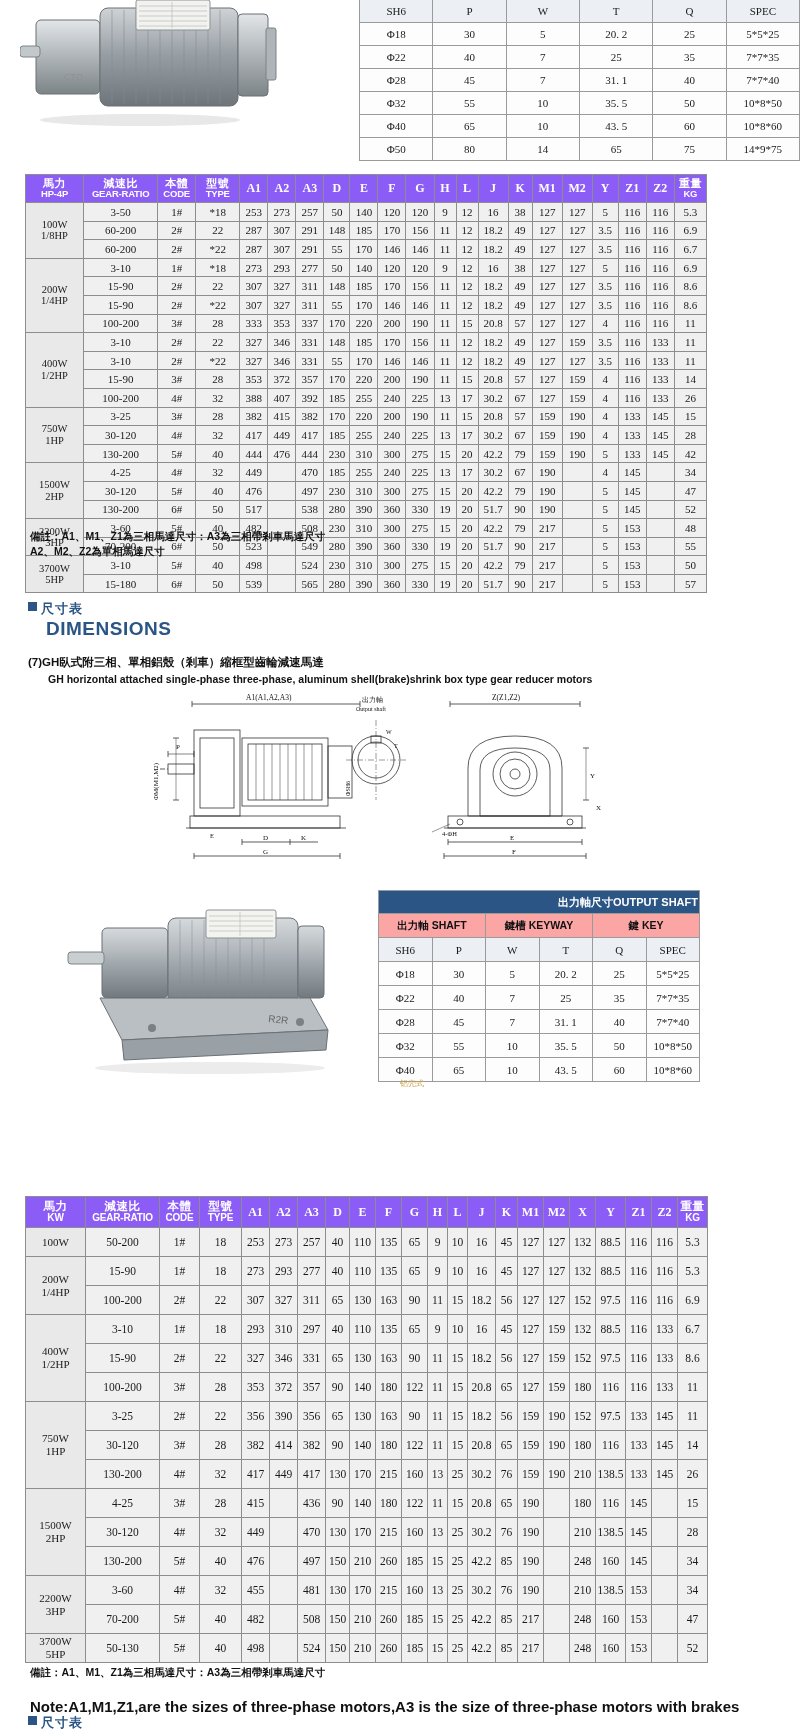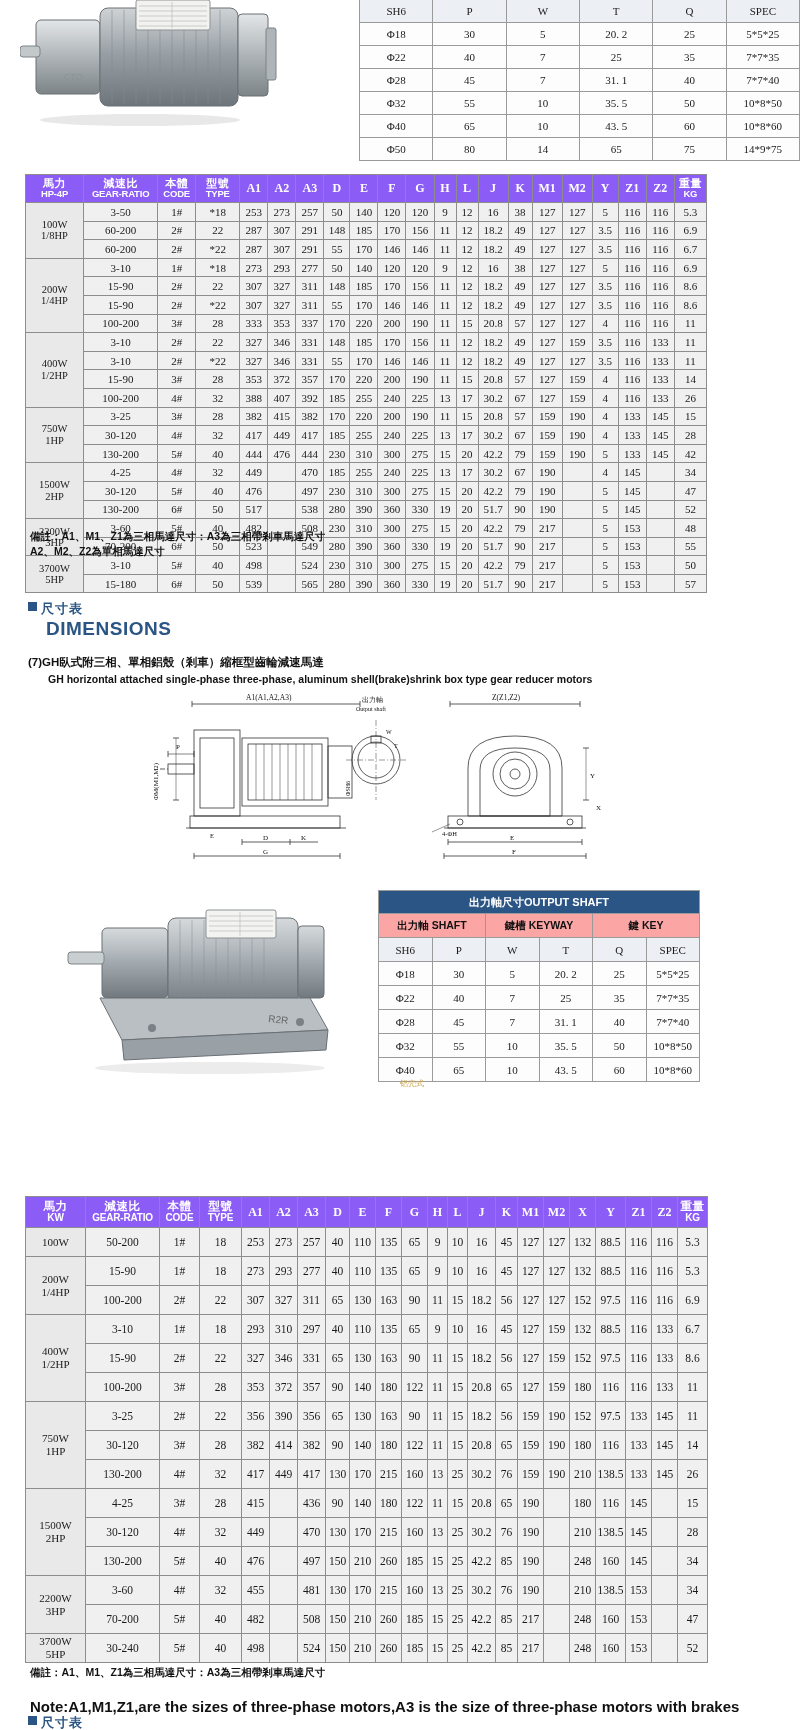--- a/index.html
+++ b/index.html
@@ -58,21 +58,21 @@
   
   .photo{position:absolute;background:#fff;}
   #photo-top{left:20px;top:-6px;width:330px;height:140px;}
   #photo-mid{left:60px;top:900px;width:300px;height:215px;}
 
   
   #osWrap{position:absolute;left:378px;top:890px;width:322px;}
   #osWrap table{width:100%;font-size:11px;}
   #osWrap th,#osWrap td{border:1px solid #9a9a9a;text-align:center;height:21px;}
   #osWrap .hdr1{background:#2b5584;color:#fff;font-family:"Liberation Sans",sans-serif;
-                font-weight:bold;font-size:11px;height:20px;}
+                font-weight:bold;font-size:11px;height:20px;text-align:right;}
   #osWrap .hdr2{background:#fca5a5;font-family:"Liberation Sans",sans-serif;
                 font-weight:bold;font-size:10.5px;color:#111;}
   #osWrap .hdr3{background:#eceff3;font-family:"Liberation Serif",serif;font-weight:normal;}
   #osWrap td{background:#fdfdfd;}
 
   
   #tbl2{position:absolute;left:25px;top:1196px;width:682px;font-size:10.5px;}
   #tbl2 thead th{height:30px;font-size:10px;padding:0;}
   #tbl2 thead th .cn{display:block;font-size:11.5px;letter-spacing:.5px;}
   #tbl2 thead th .en{display:block;font-size:10px;letter-spacing:-.2px;}
@@ -1352,21 +1352,21 @@
           <td>217</td>
           <td></td>
           <td>248</td>
           <td>160</td>
           <td>153</td>
           <td></td>
           <td>47</td>
         </tr>
         <tr>
           <td class="grp" rowspan="1">3700W<br>5HP</td>
-          <td>30-240</td>
+          <td>50-130</td>
           <td>5#</td>
           <td>40</td>
           <td>498</td>
           <td></td>
           <td>524</td>
           <td>150</td>
           <td>210</td>
           <td>260</td>
           <td>185</td>
           <td>15</td>

